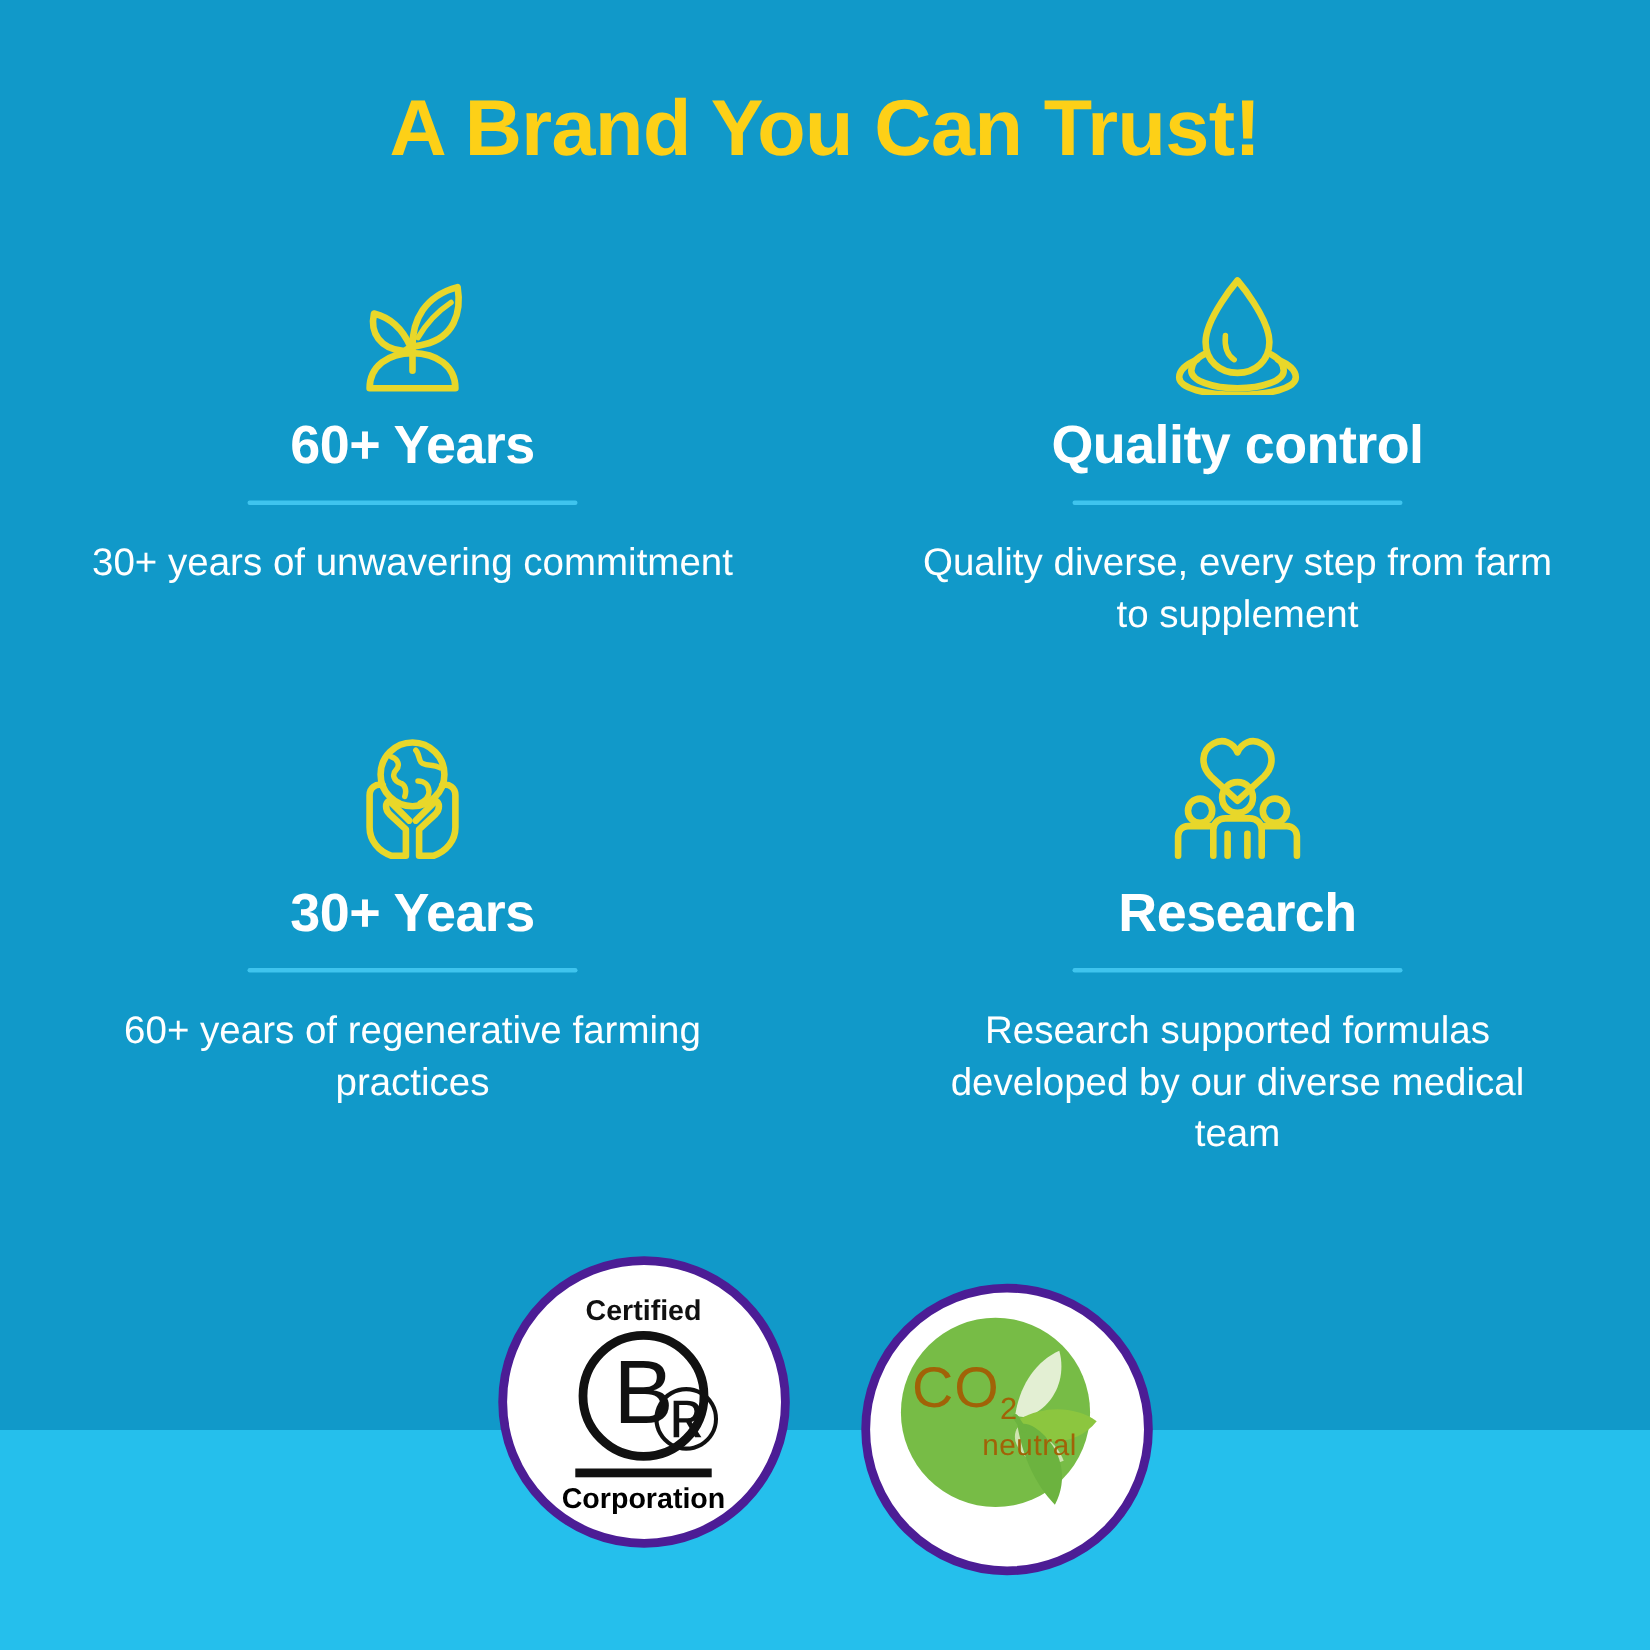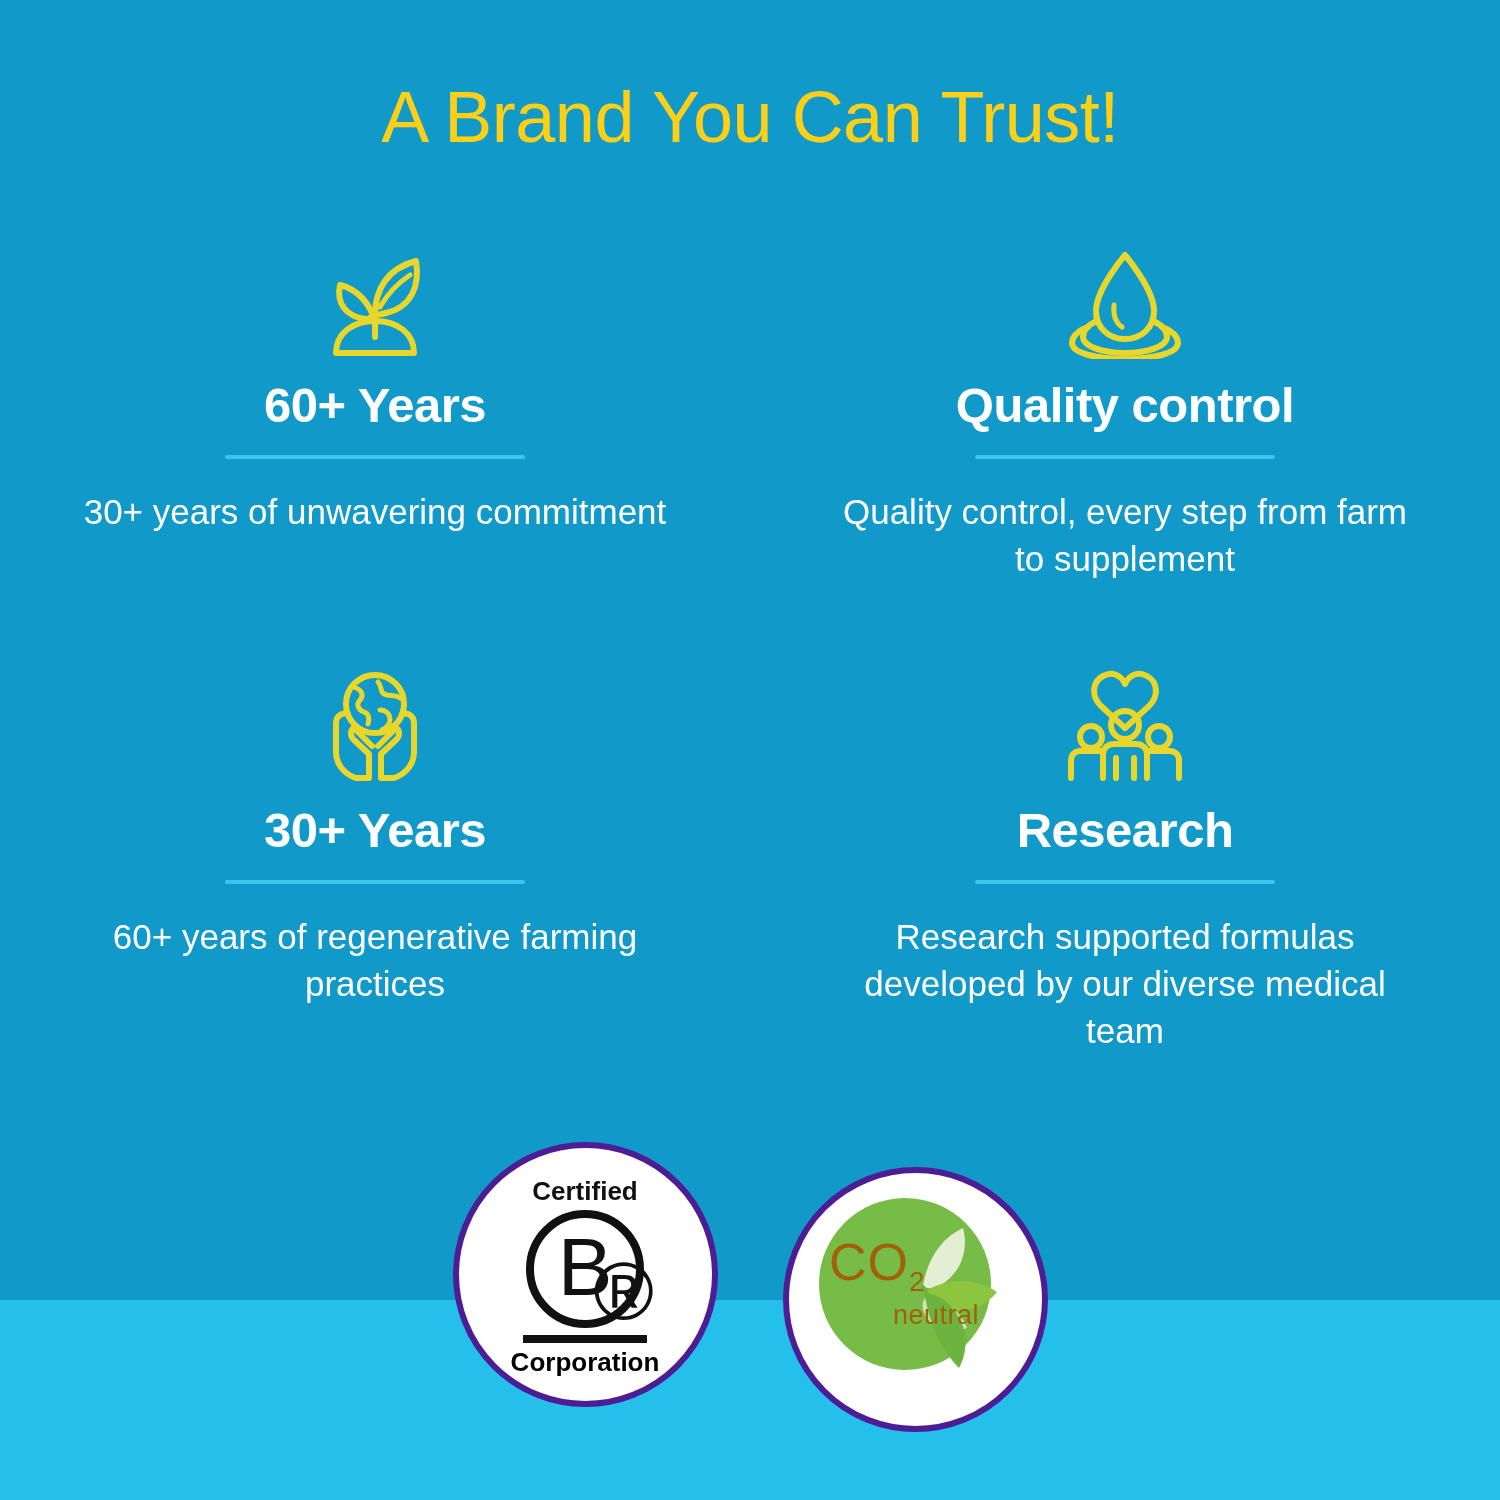--- a/index.html
+++ b/index.html
@@ -37,21 +37,21 @@
   }
 
   
   #title {
     position: absolute;
     top: 78px;
     left: 0;
     width: 1500px;
     text-align: center;
     font-size: 72px;
-    font-weight: 400;
+    font-weight: 700;
     letter-spacing: -0.5px;
     color: #fdd017;
     line-height: 1.1;
   }
 
   
   #grid {
     position: absolute;
     top: 240px;
     left: 0;
@@ -117,21 +117,21 @@
     justify-content: center;
     align-items: flex-start;
     gap: 65px;
   }
 
   .badge {
     width: 265px;
     height: 265px;
     border-radius: 50%;
     background: #ffffff;
-    border: 6px solid #4c1d95;
+    border: 8px solid #4c1d95;
     display: flex;
     align-items: center;
     justify-content: center;
     position: relative;
     overflow: hidden;
   }
 
   #badge-co2 { margin-top: 25px; }
 
   
@@ -274,21 +274,21 @@
 
           <path d="M48 64 C47 74 50 82 56 86" stroke-width="5"></path>
 
           <path d="M31 80 C22 84 17 90 17 96 C17 105 36 112 59 112 C82 112 101 105 101 96 C101 90 96 84 87 80" stroke-width="6"></path>
 
           <path d="M22 86 C12 90 6 96 6 102 C6 112 30 118 59 118 C88 118 112 112 112 102 C112 96 106 90 96 86" stroke-width="6"></path>
         </svg>
       </div>
       <div class="feat-heading">Quality control</div>
       <div class="divider"></div>
-      <div class="feat-body">Quality control, every step from farm to supplement</div>
+      <div class="feat-body">Quality diverse, every step from farm to supplement</div>
     </div>
 
     <div class="cell">
       <div class="icon-wrap">
         <svg width="118" height="118" viewBox="0 0 118 118" fill="none" stroke="#e8d72a" stroke-width="6" stroke-linecap="round" stroke-linejoin="round">
 
           <circle cx="59" cy="38" r="29"></circle>
 
           <path d="M40 22 C46 24 48 30 44 34 C40 38 42 44 48 46 C52 47 54 52 52 58" stroke-width="5"></path>
           <path d="M62 16 C66 20 64 26 68 28 C74 31 78 28 84 32" stroke-width="5"></path>

